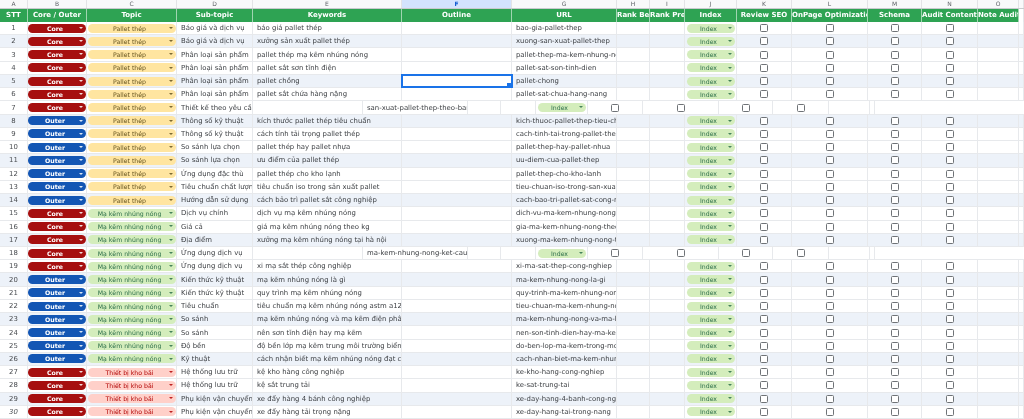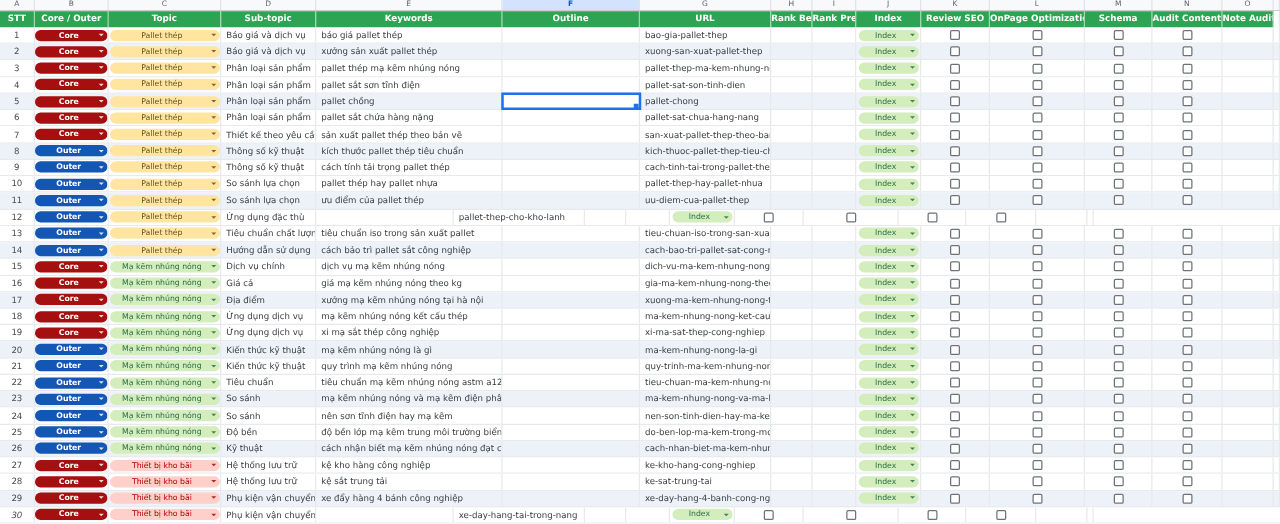--- a/index.html
+++ b/index.html
@@ -339,21 +339,20 @@
             <i class="arr"></i>
           </span>
         </div>
         <div class="cell c-center" style="width: 90px;">
           <span class="chip chip-topic" style="background: rgb(255, 229, 160); color: rgb(100, 83, 31);">
             <span>Pallet thép</span>
             <i class="arr"></i>
           </span>
         </div>
         <div class="cell c-text" style="width: 76px;">Thiết kế theo yêu cầu</div>
-        <div class="cell c-text" style="width: 149px;">sản xuất pallet thép theo bản vẽ</div>
         <div class="cell" style="width: 110px;"></div>
         <div class="cell c-text" style="width: 105px;">san-xuat-pallet-thep-theo-ban-ve</div>
         <div class="cell c-text" style="width: 33px;"></div>
         <div class="cell c-text" style="width: 35px;"></div>
         <div class="cell c-center" style="width: 52px;">
           <span class="chip chip-index" style="background: rgb(212, 237, 188); color: rgb(44, 110, 73);">
             <span>Index</span>
             <i class="arr"></i>
           </span>
         </div>
@@ -544,20 +543,21 @@
             <i class="arr"></i>
           </span>
         </div>
         <div class="cell c-center" style="width: 90px;">
           <span class="chip chip-topic" style="background: rgb(255, 229, 160); color: rgb(100, 83, 31);">
             <span>Pallet thép</span>
             <i class="arr"></i>
           </span>
         </div>
         <div class="cell c-text" style="width: 76px;">Ứng dụng đặc thù</div>
+        <div class="cell c-text" style="width: 149px;">pallet thép cho kho lạnh</div>
         <div class="cell" style="width: 110px;"></div>
         <div class="cell c-text" style="width: 105px;">pallet-thep-cho-kho-lanh</div>
         <div class="cell c-text" style="width: 33px;"></div>
         <div class="cell c-text" style="width: 35px;"></div>
         <div class="cell c-center" style="width: 52px;">
           <span class="chip chip-index" style="background: rgb(212, 237, 188); color: rgb(44, 110, 73);">
             <span>Index</span>
             <i class="arr"></i>
           </span>
         </div>
@@ -789,21 +789,20 @@
             <i class="arr"></i>
           </span>
         </div>
         <div class="cell c-center" style="width: 90px;">
           <span class="chip chip-topic" style="background: rgb(212, 237, 188); color: rgb(44, 110, 73);">
             <span>Mạ kẽm nhúng nóng</span>
             <i class="arr"></i>
           </span>
         </div>
         <div class="cell c-text" style="width: 76px;">Ứng dụng dịch vụ</div>
-        <div class="cell c-text" style="width: 149px;">mạ kẽm nhúng nóng kết cấu thép</div>
         <div class="cell" style="width: 110px;"></div>
         <div class="cell c-text" style="width: 105px;">ma-kem-nhung-nong-ket-cau-thep</div>
         <div class="cell c-text" style="width: 33px;"></div>
         <div class="cell c-text" style="width: 35px;"></div>
         <div class="cell c-center" style="width: 52px;">
           <span class="chip chip-index" style="background: rgb(212, 237, 188); color: rgb(44, 110, 73);">
             <span>Index</span>
             <i class="arr"></i>
           </span>
         </div>
@@ -1281,20 +1280,21 @@
             <i class="arr"></i>
           </span>
         </div>
         <div class="cell c-center" style="width: 90px;">
           <span class="chip chip-topic" style="background: rgb(255, 208, 201); color: rgb(177, 2, 2);">
             <span>Thiết bị kho bãi</span>
             <i class="arr"></i>
           </span>
         </div>
         <div class="cell c-text" style="width: 76px;">Phụ kiện vận chuyển</div>
+        <div class="cell c-text" style="width: 149px;">xe đẩy hàng tải trọng nặng</div>
         <div class="cell" style="width: 110px;"></div>
         <div class="cell c-text" style="width: 105px;">xe-day-hang-tai-trong-nang</div>
         <div class="cell c-text" style="width: 33px;"></div>
         <div class="cell c-text" style="width: 35px;"></div>
         <div class="cell c-center" style="width: 52px;">
           <span class="chip chip-index" style="background: rgb(212, 237, 188); color: rgb(44, 110, 73);">
             <span>Index</span>
             <i class="arr"></i>
           </span>
         </div>

